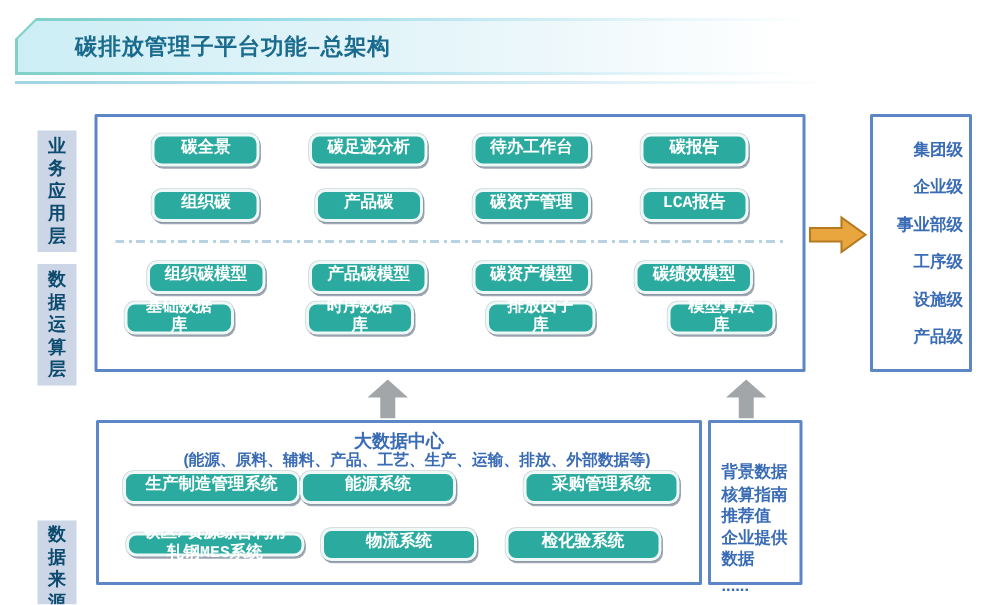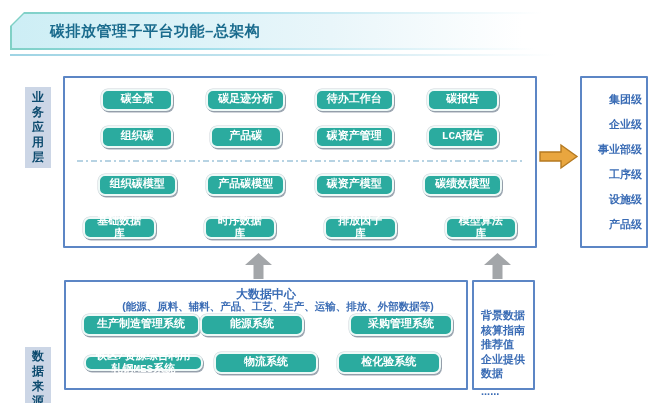--- a/index.html
+++ b/index.html
@@ -81,20 +81,23 @@
   <div class="banner">
     <div class="banner-inner">
       <div class="banner-title">碳排放管理子平台功能–总架构</div>
     </div>
   </div>
   <div class="banner-underline"></div>
 
   <div class="side-label" style="top:87px;height:81px;">
     <span>业务应用层</span>
   </div>
+  <div class="side-label" style="top:176px;height:81px;">
+    <span>数据运算层</span>
+  </div>
   <div class="side-label" style="top:299px;height:63px;margin-top:48px;">
     <span>数据来源</span>
   </div>
 
   <div class="bluebox" style="left:63px;top:76px;width:474px;height:172px;">
     <div class="node-row" style="top:11px;">
       <div class="tnode">碳全景</div>
       <div class="tnode">碳足迹分析</div>
       <div class="tnode">待办工作台</div>
       <div class="tnode">碳报告</div>
@@ -105,21 +108,21 @@
       <div class="tnode">碳资产管理</div>
       <div class="tnode">LCA报告</div>
     </div>
     <div class="divider"></div>
     <div class="node-row" style="top:96px;">
       <div class="tnode">组织碳模型</div>
       <div class="tnode">产品碳模型</div>
       <div class="tnode">碳资产模型</div>
       <div class="tnode">碳绩效模型</div>
     </div>
-    <div class="node-row" style="top:139px;gap:48px;">
+    <div class="node-row" style="top:123px;gap:48px;">
       <div class="tnode">基础数据库</div>
       <div class="tnode">时序数据库</div>
       <div class="tnode">排放因子库</div>
       <div class="tnode">模型算法库</div>
     </div>
   </div>
 
   <svg class="arrow" style="left:539px;top:143px;" width="40" height="27" viewBox="0 0 40 27">
     <polygon points="1,9 22,9 22,2 38,13.5 22,25 22,18 1,18" fill="#e9a63f" stroke="#b57a20" stroke-width="1.4"></polygon>
   </svg>

